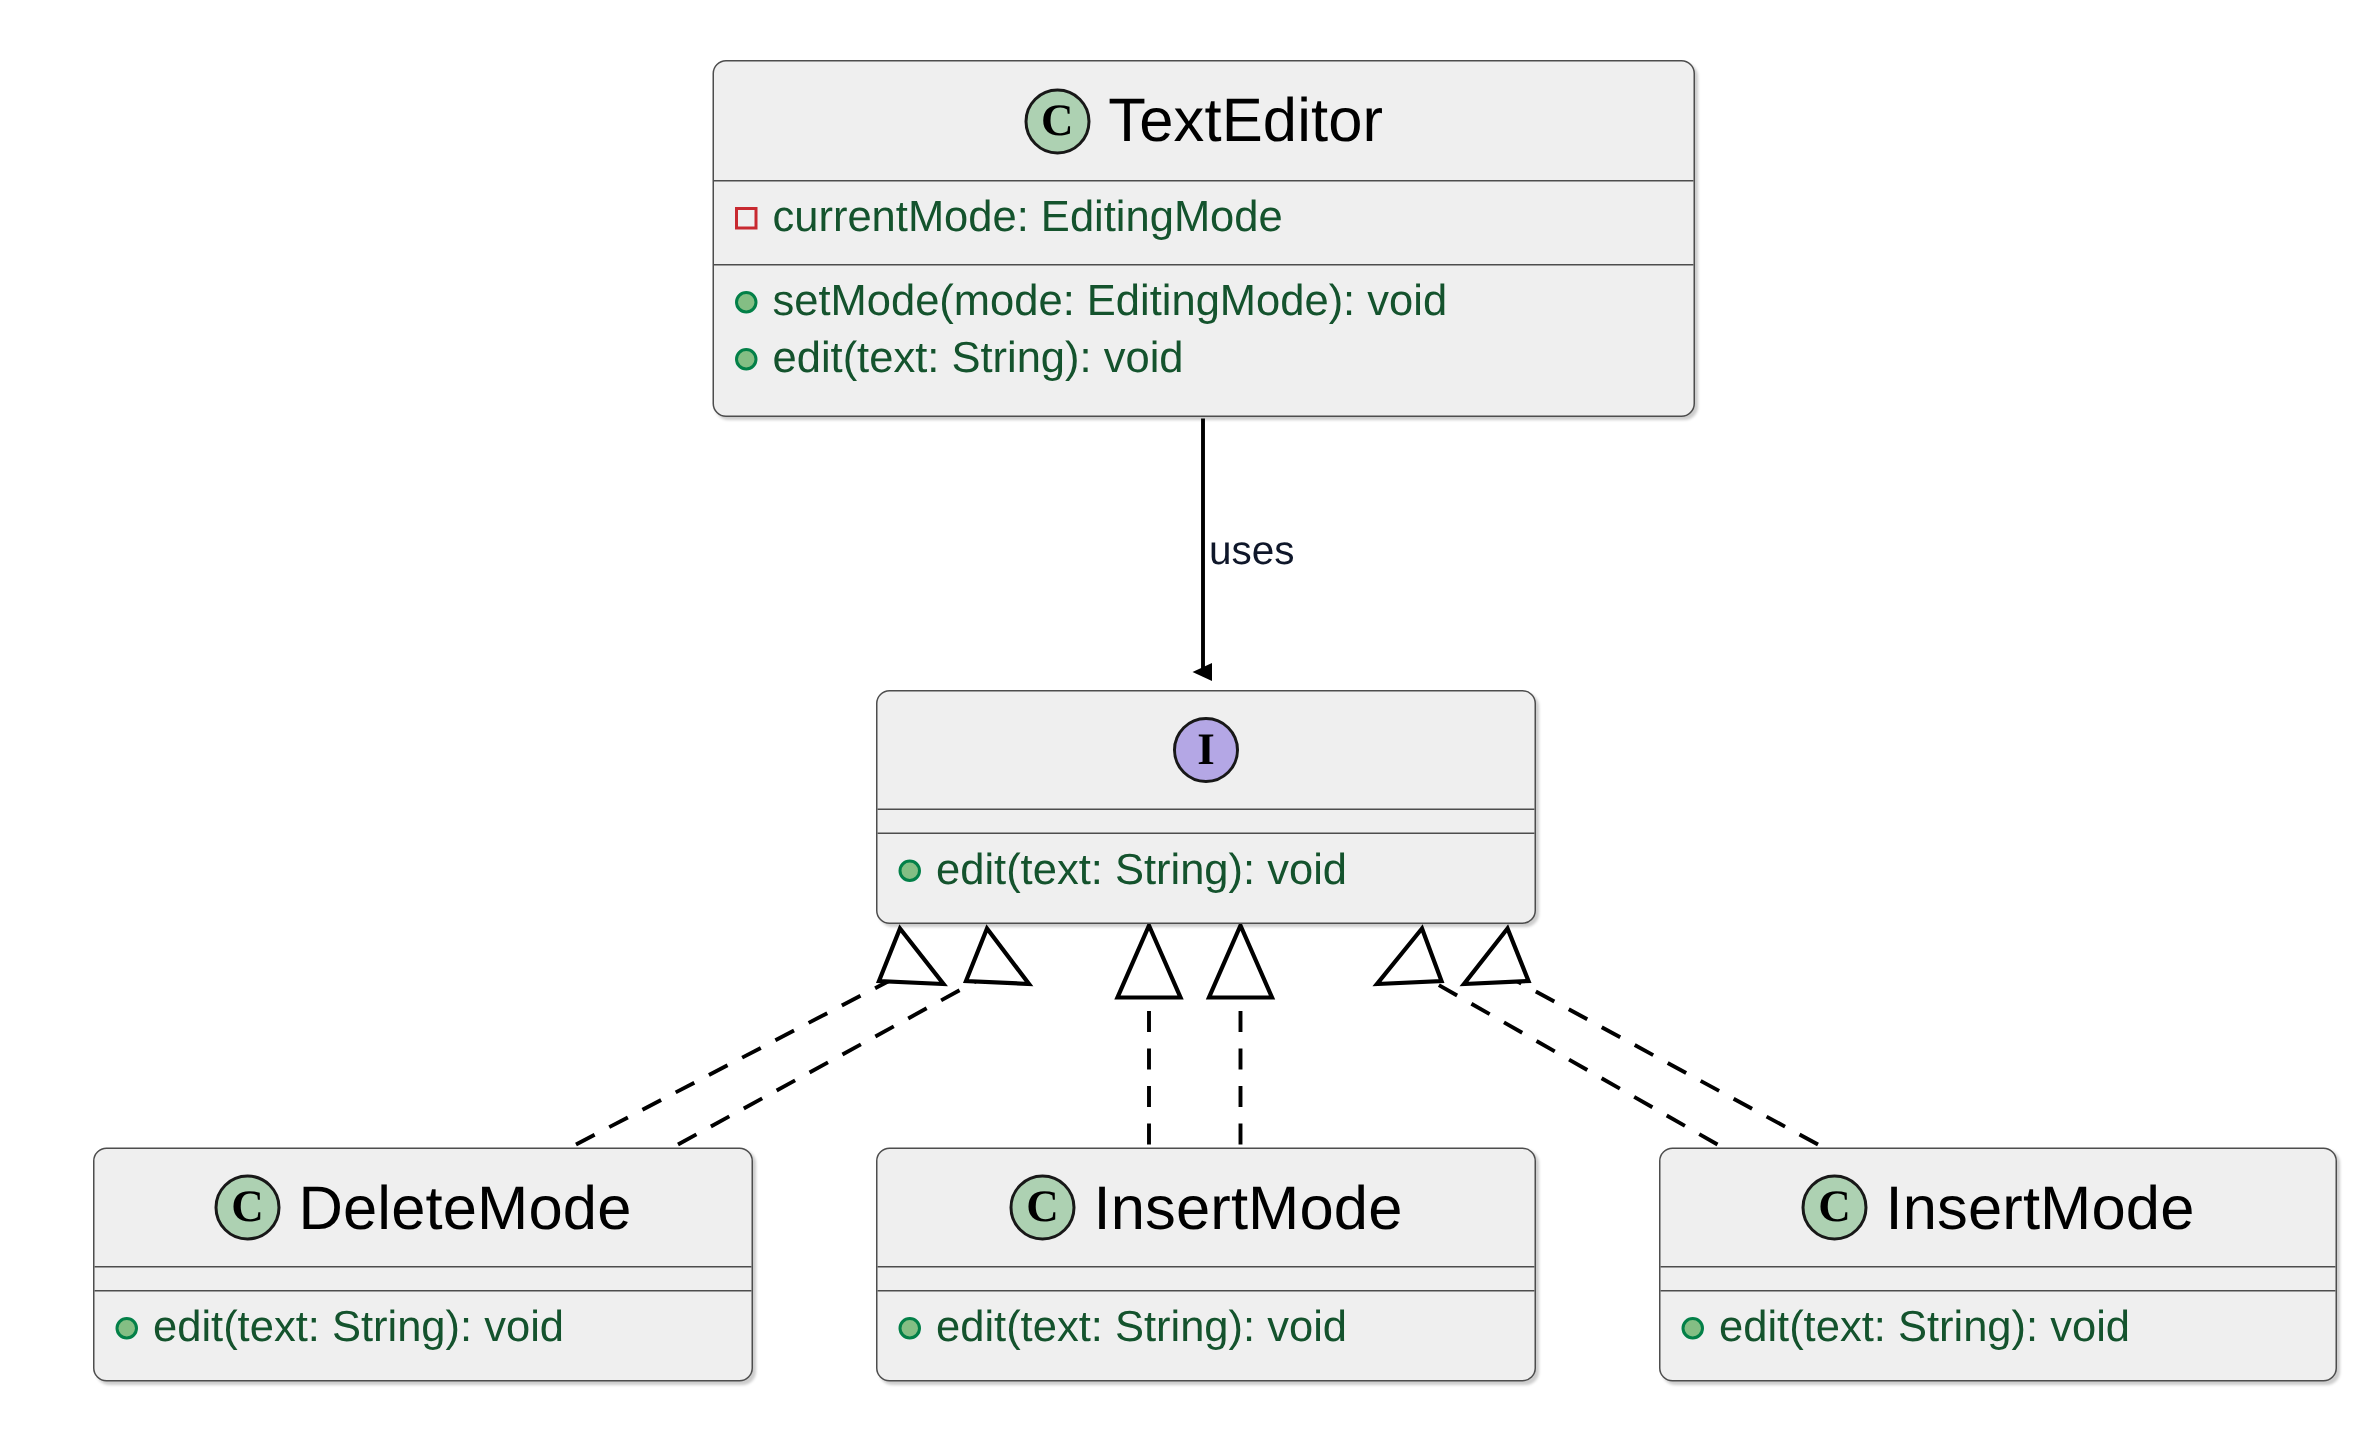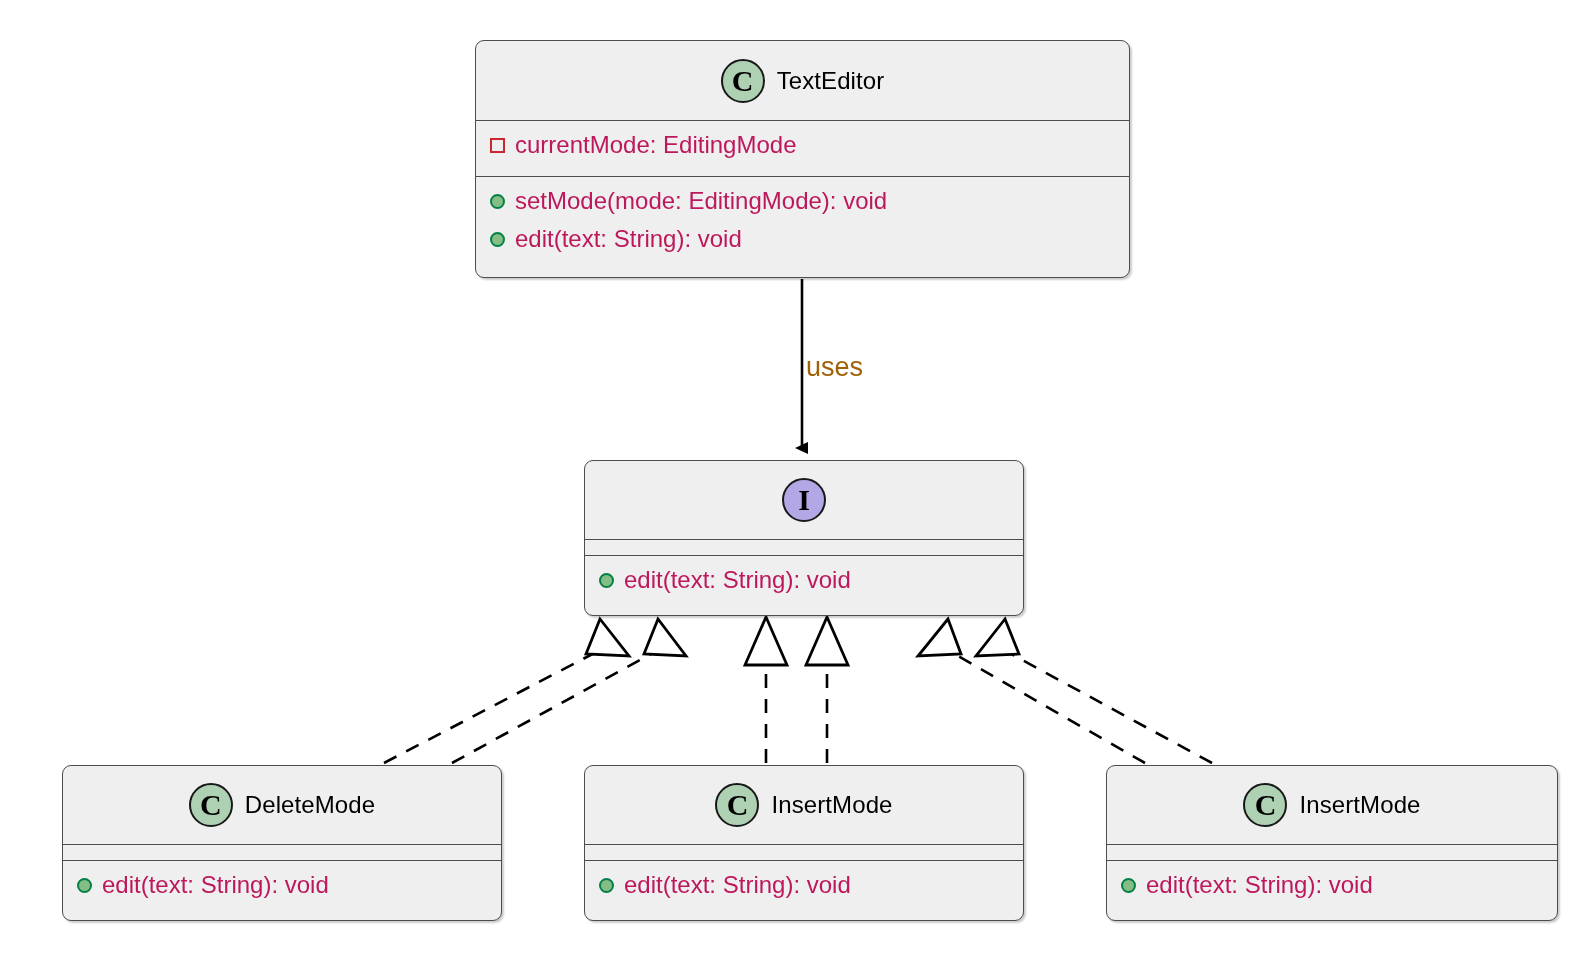--- a/index.html
+++ b/index.html
@@ -36,41 +36,41 @@
     box-shadow: 2px 2px 2px rgba(0,0,0,0.20);
   }
   .uml-header {
     display: flex;
     align-items: center;
     justify-content: center;
     gap: 12px;
     box-sizing: border-box;
   }
   .uml-title {
-    font-size: 24px;
+    font-size: 41px;
     color: #000000;
     white-space: nowrap;
     letter-spacing: 0.1px;
   }
   .uml-title.italic { font-style: italic; }
   .compartment {
     border-top: 1.6px solid #4D4D4D;
     box-sizing: border-box;
     padding: 5px 0 5px 0;
   }
   .member-row {
     display: flex;
     align-items: center;
     gap: 10px;
     padding: 0 14px;
     height: 38px;
   }
   .member-text {
-    font-size: 24px;
-    color: #be185d;
+    font-size: 29px;
+    color: #14532d;
     white-space: nowrap;
     line-height: 38px;
   }
   
   .icon-class {
     width: 44px; height: 44px;
     border-radius: 50%;
     background: #ADD1B2;
     border: 2.2px solid #181818;
     display: flex;
@@ -109,21 +109,21 @@
   .icon-field-private {
     width: 15px; height: 15px;
     background: #F24D5C00;
     border: 2.6px solid #C82930;
     box-sizing: border-box;
     flex: 0 0 auto;
   }
   .edge-label {
     position: absolute;
     font-size: 27px;
-    color: #a16207;
+    color: #0f172a;
     white-space: nowrap;
   }
 </style>
 </head>
 <body>
 
 <div id="diagram-canvas">
 
   <svg class="edge-layer" viewBox="0 0 1583 965">
     <defs>

